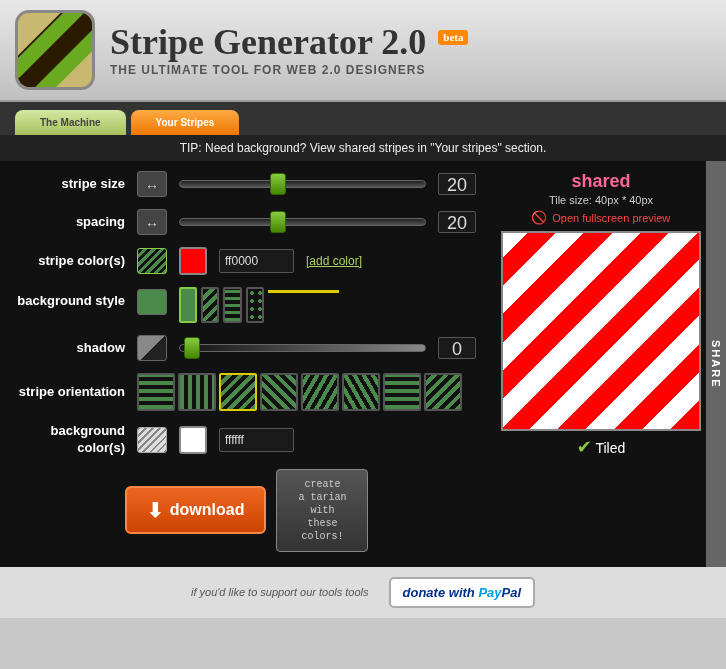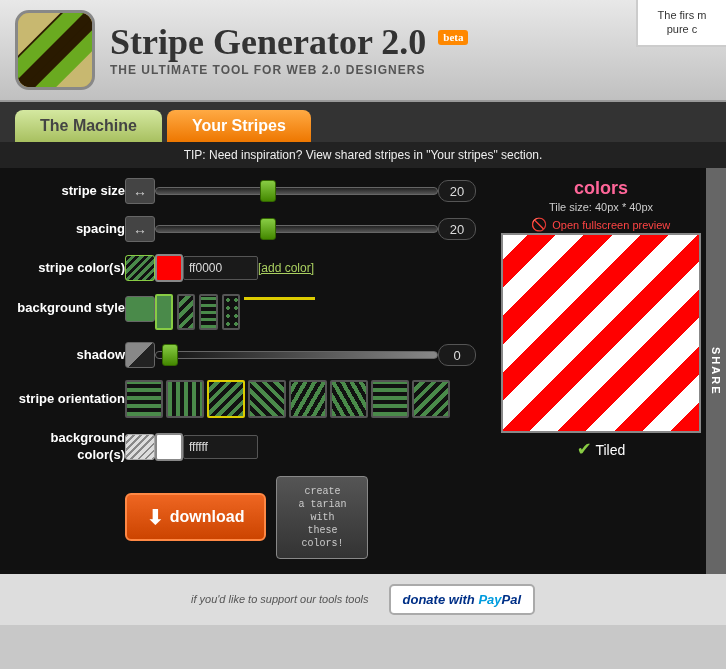--- a/index.html
+++ b/index.html
@@ -80,21 +80,21 @@
     
     .tabs {
       display: flex;
       background: #333;
       padding: 8px 15px 0;
       gap: 5px;
     }
     .tab {
       padding: 7px 25px;
       border-radius: 8px 8px 0 0;
-      font-size: 16px;
+      font-size: 10px;
       font-weight: bold;
       cursor: pointer;
       border: none;
       outline: none;
     }
     .tab-machine {
       background: linear-gradient(to bottom, #d4e8a0, #a8c060);
       color: #444;
     }
     .tab-stripes {
@@ -120,21 +120,21 @@
     }
 
     
     .controls {
       flex: 1;
     }
     .control-row {
       display: flex;
       align-items: center;
       margin-bottom: 12px;
-      gap: 0;
+      gap: 12px;
     }
     .control-label {
       color: white;
       font-size: 13px;
       font-weight: bold;
       text-align: right;
       width: 110px;
       flex-shrink: 0;
       line-height: 1.3;
     }
@@ -179,23 +179,23 @@
       border: 1px solid #336600;
       cursor: pointer;
     }
     .slider-value {
       width: 38px;
       height: 22px;
       background: #1a1a1a;
       border: 1px solid #555;
       color: #ddd;
       text-align: center;
-      font-size: 13px;
+      font-size: 18px;
       line-height: 22px;
-      border-radius: 10px;
+      border-radius: 2px;
       flex-shrink: 0;
     }
 
     
     .color-swatch {
       width: 28px;
       height: 28px;
       border: 2px solid #888;
       border-radius: 3px;
       flex-shrink: 0;
@@ -260,20 +260,21 @@
       margin-bottom: 2px;
     }
     .preview-size {
       text-align: center;
       color: #ccc;
       font-size: 11px;
       margin-bottom: 2px;
     }
     .preview-fullscreen {
       text-align: center;
+      margin-bottom: 5px;
     }
     .preview-fullscreen a {
       color: #ff4444;
       font-size: 11px;
       text-decoration: none;
     }
     .preview-box {
       width: 200px;
       height: 200px;
       margin: 0 auto;
@@ -450,32 +451,29 @@
     </svg>
   </div>
   <div class="header-text">
     <div class="header-title">
       <span>Stripe Generator</span>
       <span>2.0</span>
       <span class="beta">beta</span>
     </div>
     <div class="header-subtitle">THE ULTIMATE TOOL FOR WEB 2.0 DESIGNERS</div>
   </div>
-  <div class="header-promo">
-    <span>The firs m pure c</span>
-  </div>
 </div>
 
 <div class="tabs">
   <button class="tab tab-machine">The Machine</button>
   <button class="tab tab-stripes">Your Stripes</button>
 </div>
 
 <div class="tip-bar">
-  <span>TIP: Need inspiration? View shared stripes in "Your stripes" section.</span>
+  <span>TIP: Need background? View shared stripes in "Your stripes" section.</span>
 </div>
 
 <div class="main-wrapper">
 <div class="main-content">
 
   <div class="controls">
 
     <div class="control-row">
       <div class="control-label">stripe size</div>
       <div class="control-icon">↔</div>
@@ -559,21 +557,21 @@
         <span>create</span><br>
         <span>a tarian</span><br>
         <span>with</span><br>
         <span>these colors!</span>
       </button>
     </div>
 
   </div>
 
   <div class="preview-area">
-    <div class="preview-title">colors</div>
+    <div class="preview-title">shared</div>
     <div class="preview-size">Tile size: 40px * 40px</div>
     <div class="preview-fullscreen">
       <span style="color:#ff4444;font-size:13px;">🚫</span>
       <a href="#">Open fullscreen preview</a>
     </div>
     <div class="preview-box">
       <div class="stripe-preview"></div>
     </div>
     <div class="preview-tiled">
       <span class="tiled-check">✔</span>

